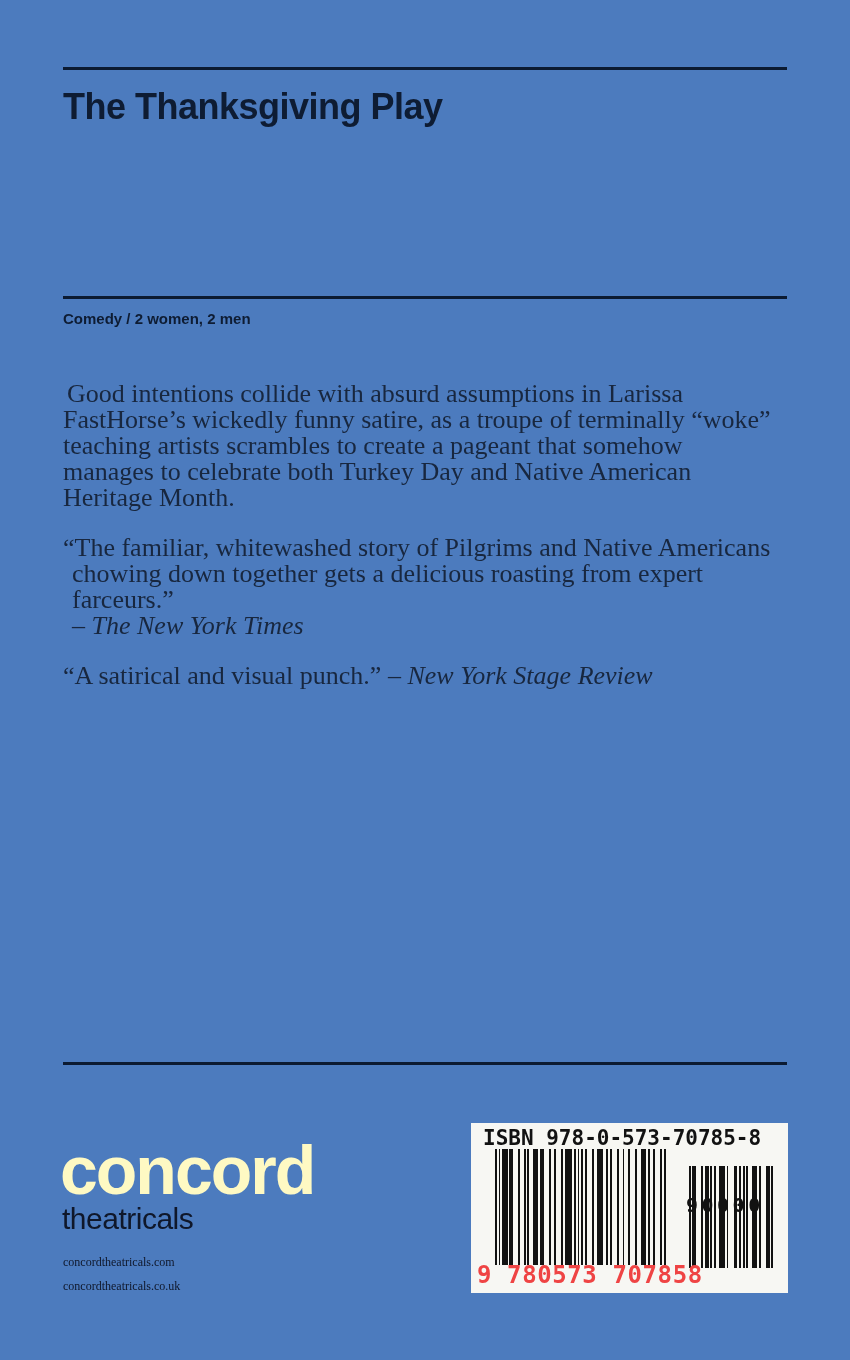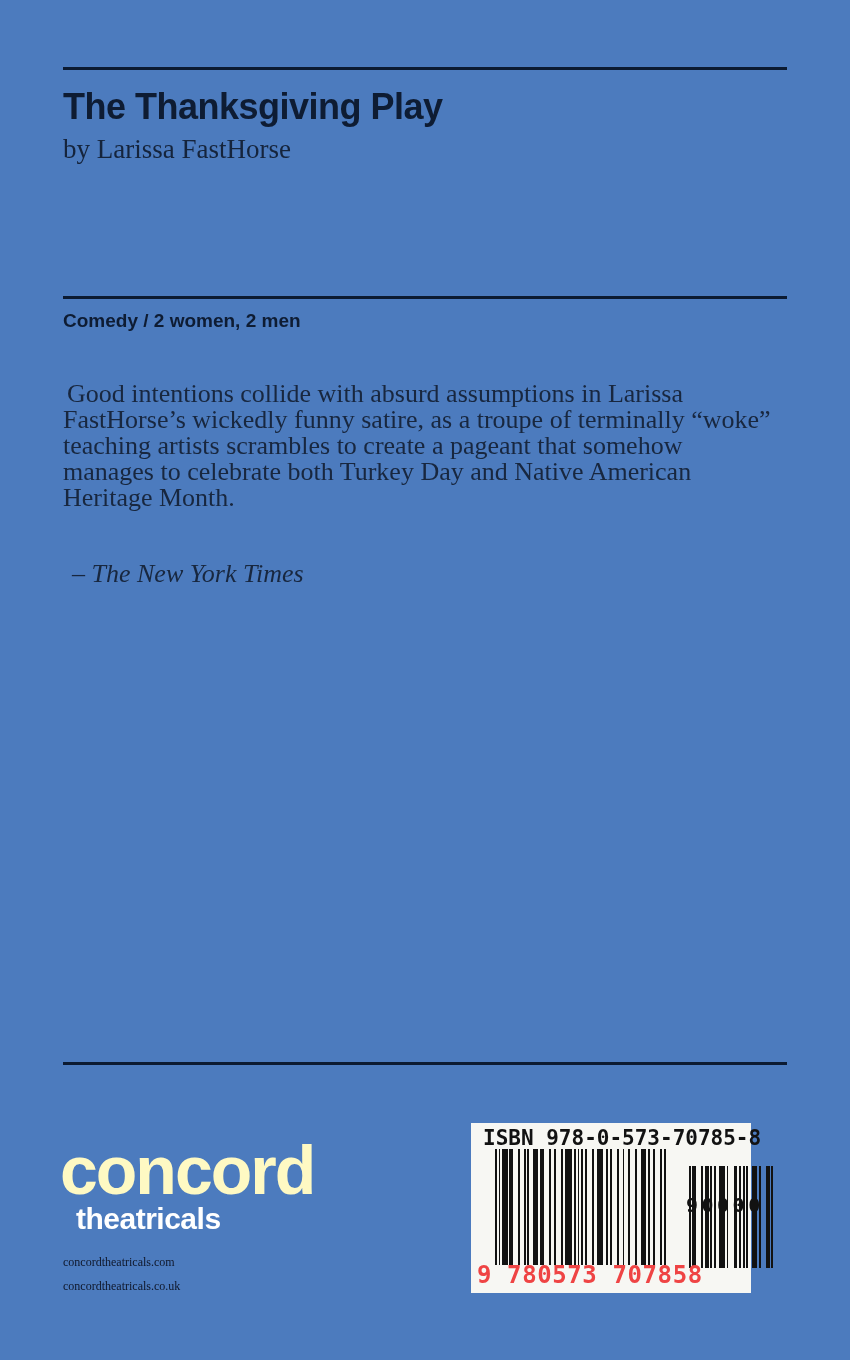--- a/index.html
+++ b/index.html
@@ -39,21 +39,21 @@
     margin: 2px 0 0 0;
     color: #15243c;
   }
 
   #genre-line {
     position: absolute;
     left: 63px;
     top: 310px;
     font-family: "Liberation Sans", sans-serif;
     font-weight: bold;
-    font-size: 19px;
+    font-size: 15px;
     color: #0e1c33;
   }
 
   #copy-block {
     position: absolute;
     left: 63px;
     top: 381px;
     width: 714px;
     font-size: 26px;
     line-height: 26px;
@@ -70,46 +70,47 @@
     top: 1136px;
     font-family: "Liberation Sans", sans-serif;
     font-weight: bold;
     font-size: 68px;
     line-height: 68px;
     letter-spacing: -2px;
     color: #fef9c3;
   }
   #logo-theatricals {
     position: absolute;
-    left: 76px;
+    left: 62px;
     top: 1202px;
     font-family: "Liberation Sans", sans-serif;
-    font-weight: bold;
+    font-weight: normal;
     font-size: 30px;
     letter-spacing: -0.5px;
-    color: #ffffff;
+    color: #0f172a;
   }
   #site-urls {
     position: absolute;
     left: 63px;
     top: 1250px;
     font-weight: normal;
     font-size: 12px;
     line-height: 24px;
     color: #0f172a;
   }
 
   
   #barcode-box {
     position: absolute;
     left: 471px;
     top: 1123px;
     width: 280px;
     height: 170px;
     background: #f7f7f3;
+    padding-left: 37px;
   }
   #isbn-line {
     position: absolute;
     left: 12px;
     top: 3px;
     font-family: "DejaVu Sans Mono", monospace;
     font-weight: bold;
     font-size: 21px;
     color: #121212;
     white-space: nowrap;
@@ -143,30 +144,30 @@
     margin-top: 48px;
   }
 </style>
 </head>
 <body>
 
 <div id="rule-top" class="rule"></div>
 
 <div id="title-block">
   <h1 id="book-title">The Thanksgiving Play</h1>
-  <div id="byline">by Larissa FastHorse</div>
 </div>
 
 <div id="rule-genre" class="rule"></div>
 
 <div id="genre-line">Comedy / 2 women, 2 men</div>
 
 <div id="copy-block">
   <p class="description">Good intentions collide with absurd assumptions in Larissa FastHorse’s wickedly funny satire, as a troupe of terminally “woke” teaching artists scrambles to create a pageant that somehow manages to celebrate both Turkey Day and Native American Heritage Month.</p>
-  <p class="quote"><br><span>– </span><span class="italic">The New York Times</span></p>
+  <p class="quote"><span>“The familiar, whitewashed story of Pilgrims and Native Americans chowing down together gets a delicious roasting from expert farceurs.”</span><br><span>– </span><span class="italic">The New York Times</span></p>
+  <p class="quote"><span>“A satirical and visual punch.” – </span><span class="italic">New York Stage Review</span></p>
 </div>
 
 <div id="rule-bottom" class="rule"></div>
 
 <div id="logo-concord">concord</div>
 <div id="logo-theatricals">theatricals</div>
 
 <div id="site-urls">
   <div>concordtheatricals.com</div>
   <div>concordtheatricals.co.uk</div>

